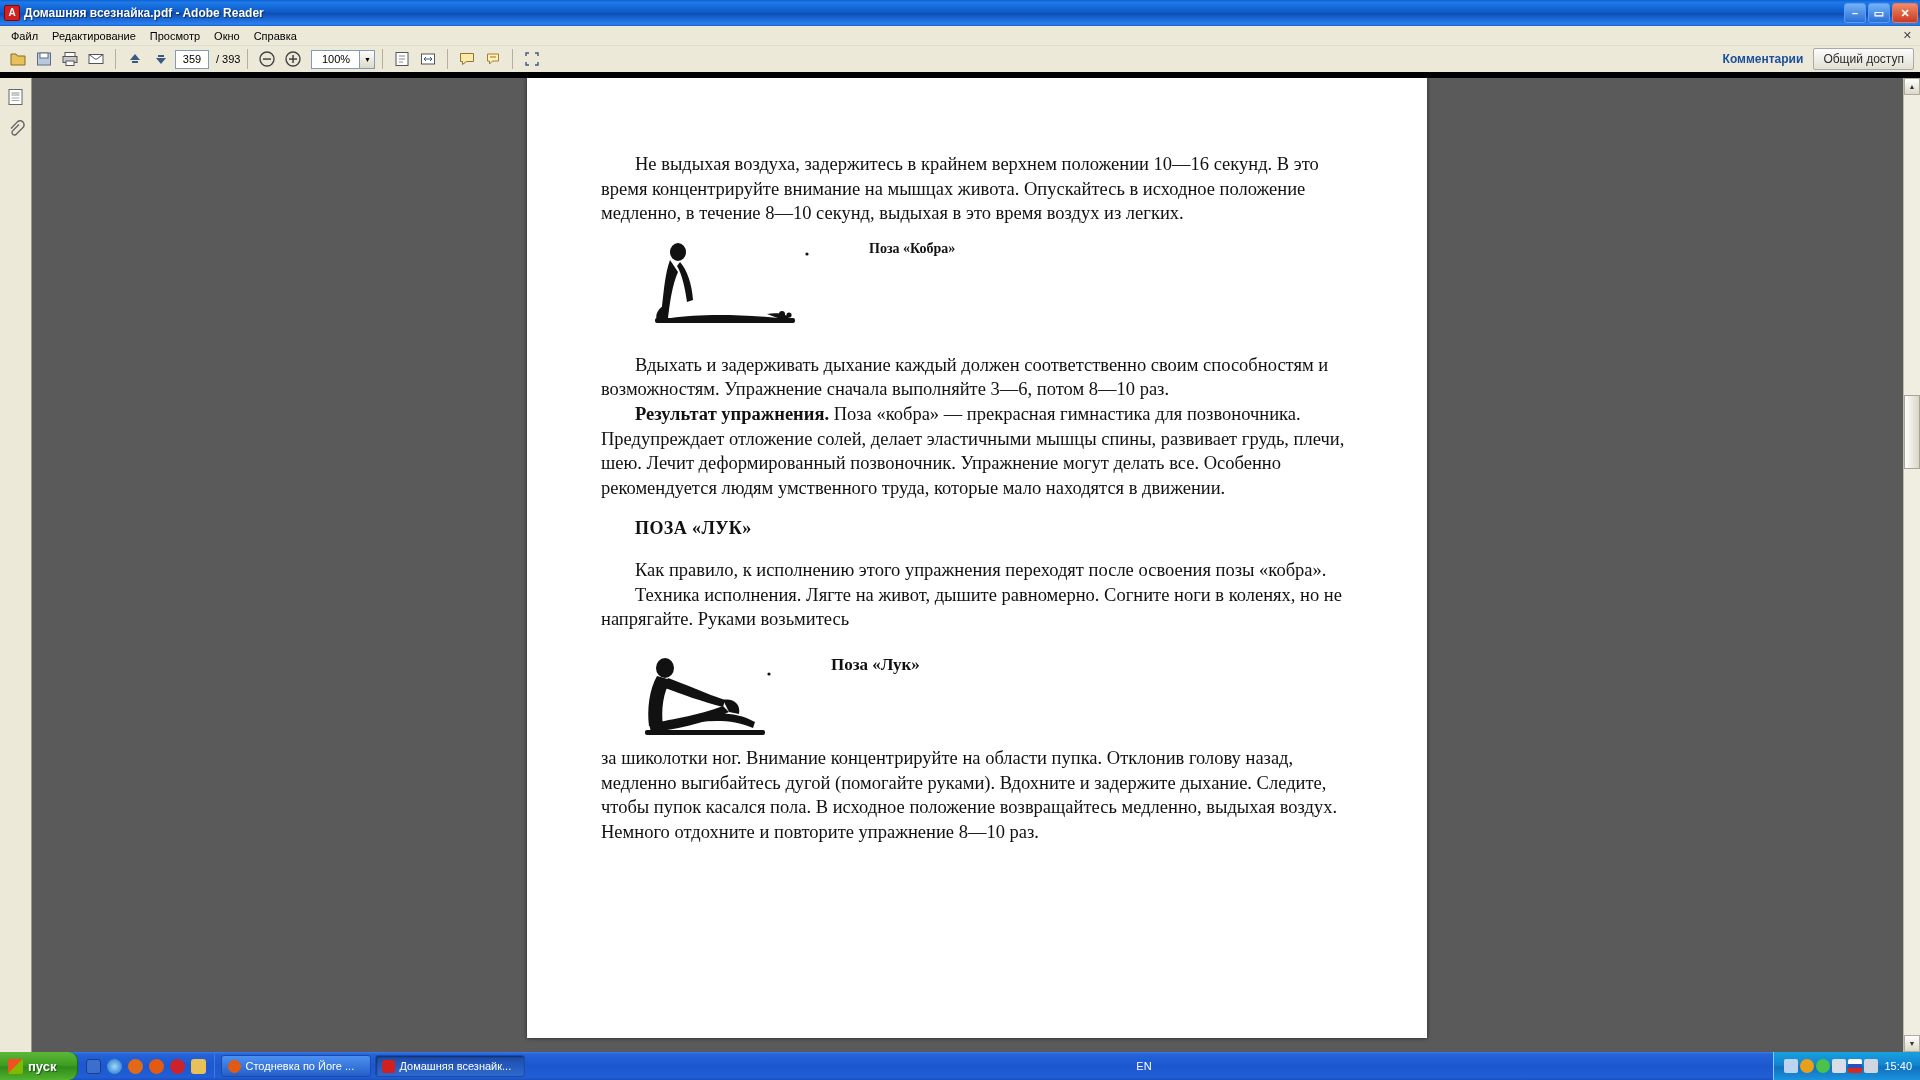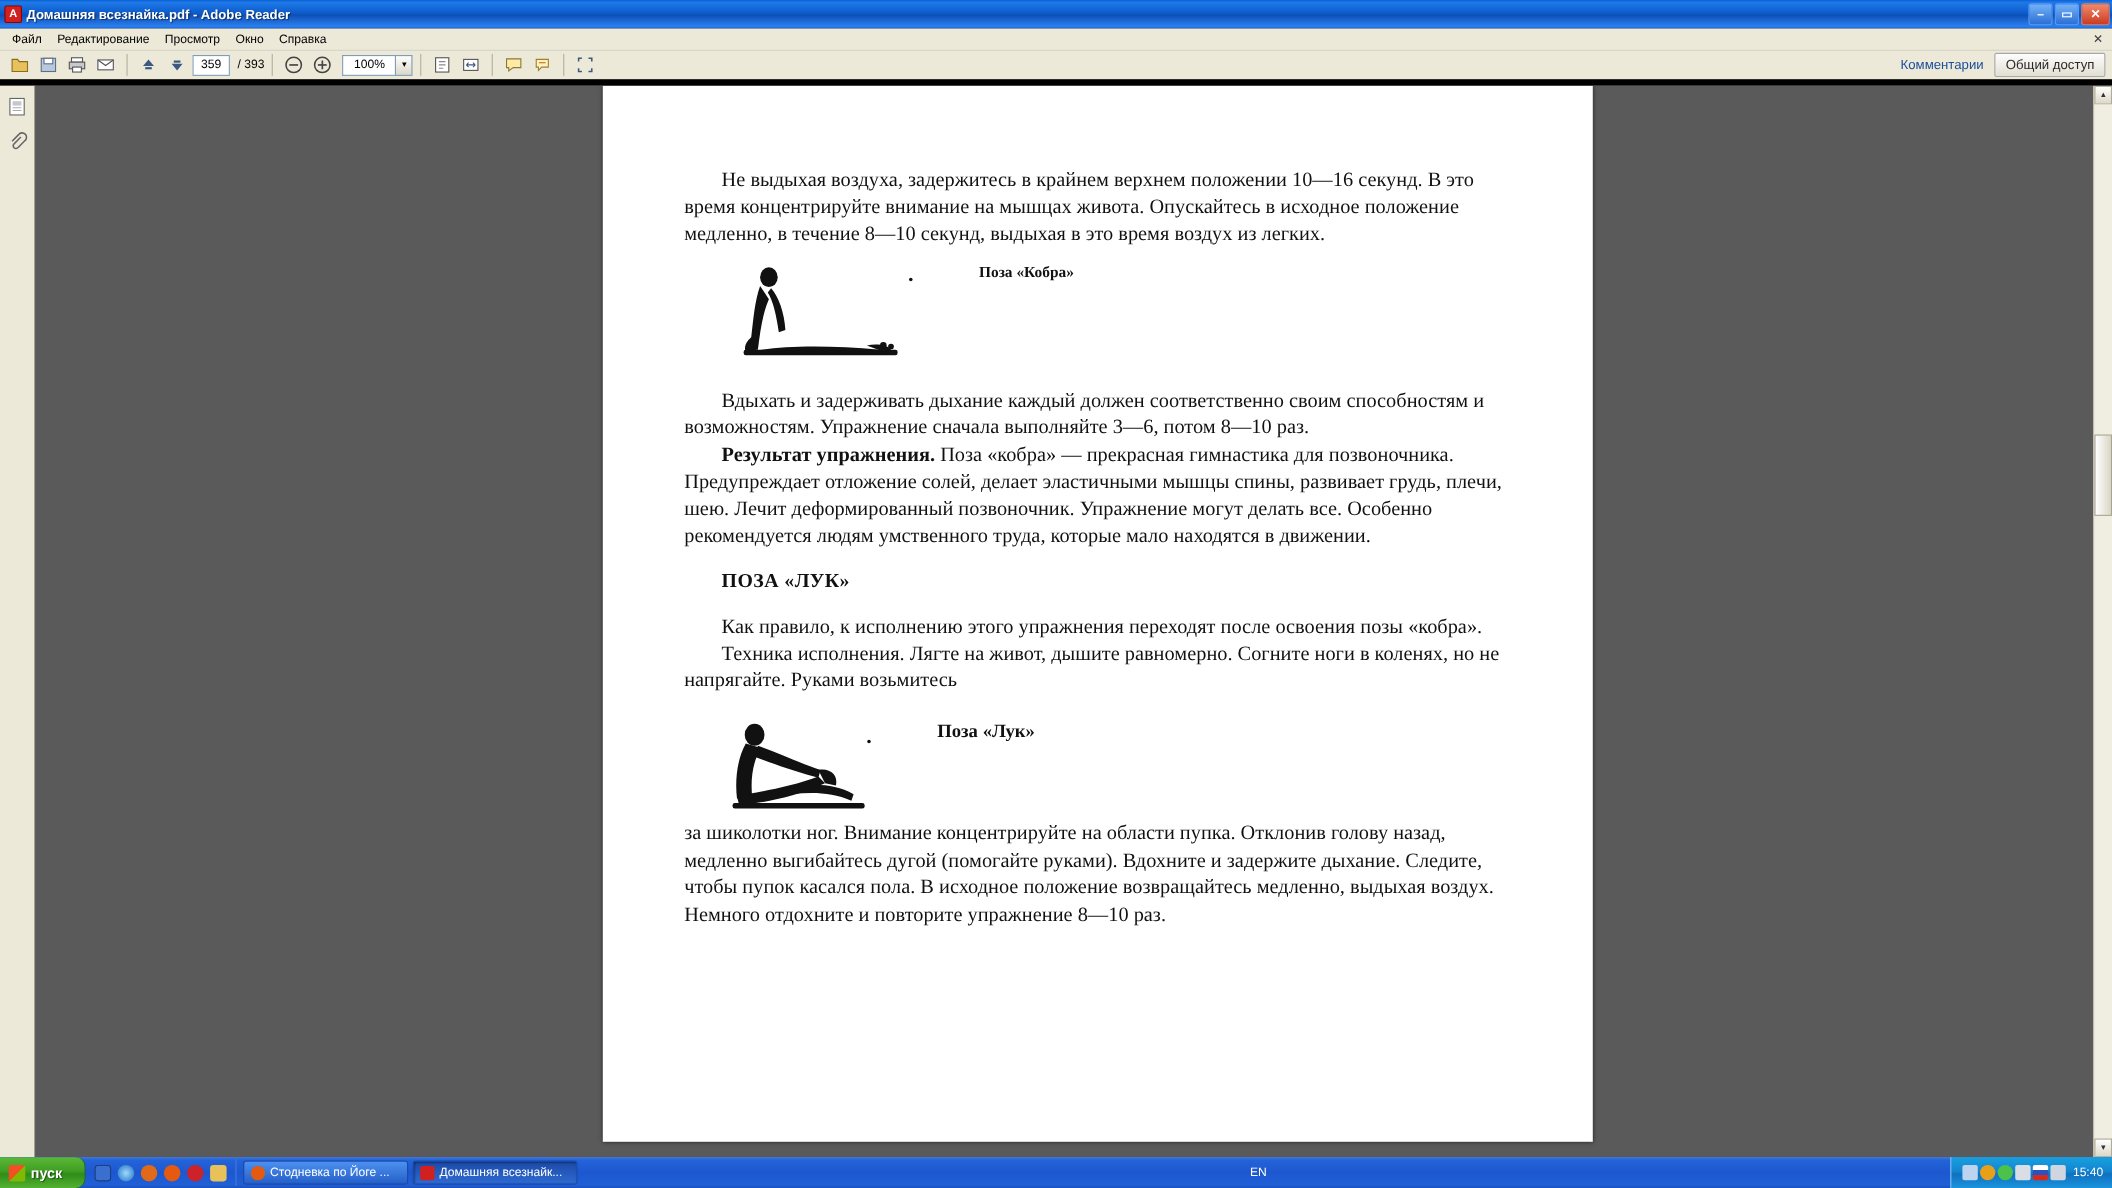--- a/index.html
+++ b/index.html
@@ -89,21 +89,21 @@
     text-align: center; line-height: 17px; color: #000;
   }
   .zoom-drop {
     width: 16px; height: 19px;
     border: 1px solid #7f9db9;
     background: linear-gradient(to bottom,#fdfdfd,#dcd9c8);
     display: flex; align-items: center; justify-content: center;
     font-size: 7px; color: #000;
   }
   .toolbar-right { margin-left: auto; display: flex; align-items: center; gap: 10px; }
-  .link-btn { font-size: 12px; color: #1b4f9c; }
+  .link-btn { font-size: 12px; color: #1b4f9c; font-weight: bold; }
   .btn-3d {
     font-size: 12px; color: #2a2a2a;
     border: 1px solid #a9a9a9; border-radius: 2px;
     background: linear-gradient(to bottom,#fdfdfd,#e2dfd2);
     padding: 3px 9px;
   }
 
   
   .main {
     position: relative;
@@ -124,21 +124,21 @@
     color: #555;
   }
   .doc-scroll {
     flex: 1;
     position: relative;
     overflow: hidden;
     background: #5a5a5a;
   }
   .page {
     position: absolute;
-    left: 516px; top: 0;
+    left: 495px; top: 0;
     width: 900px; height: 960px;
     background: #fff;
     box-shadow: 0 0 4px rgba(0,0,0,.6);
     padding: 74px 74px 0 74px;
   }
   .doc-text {
     font-family: "Liberation Serif", serif;
     font-size: 18.5px;
     line-height: 1.33;
     color: #111;

